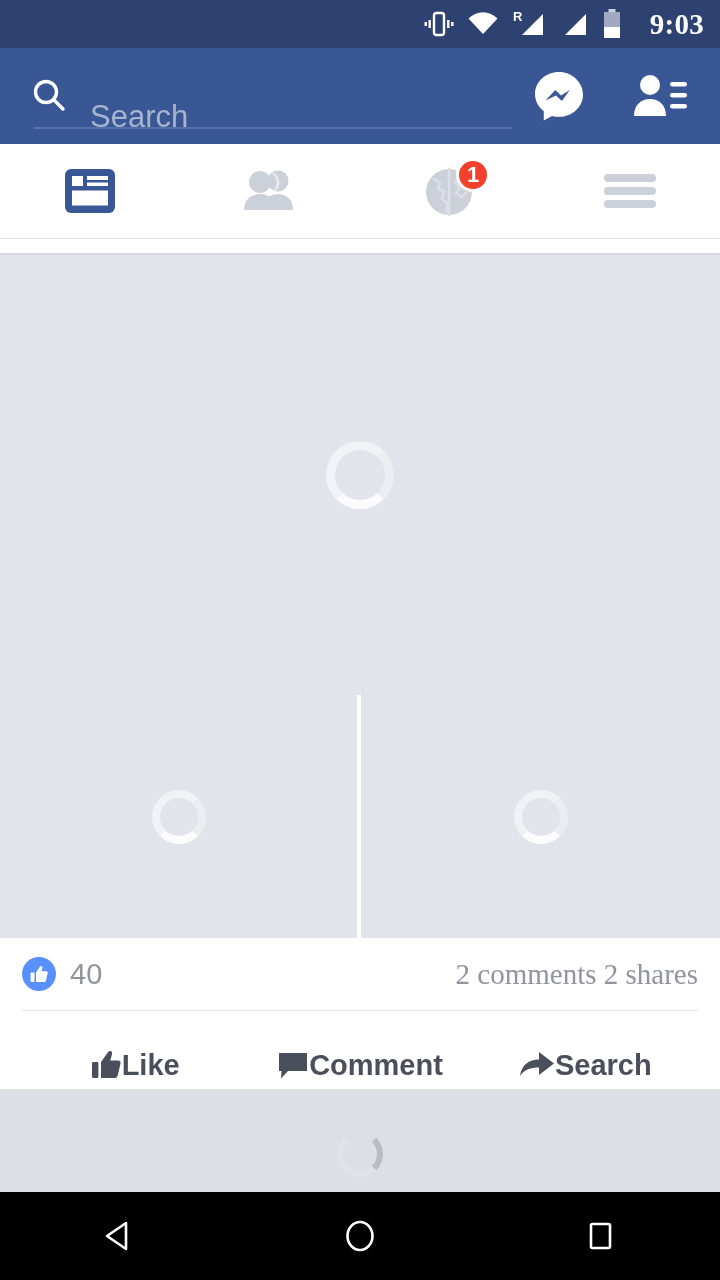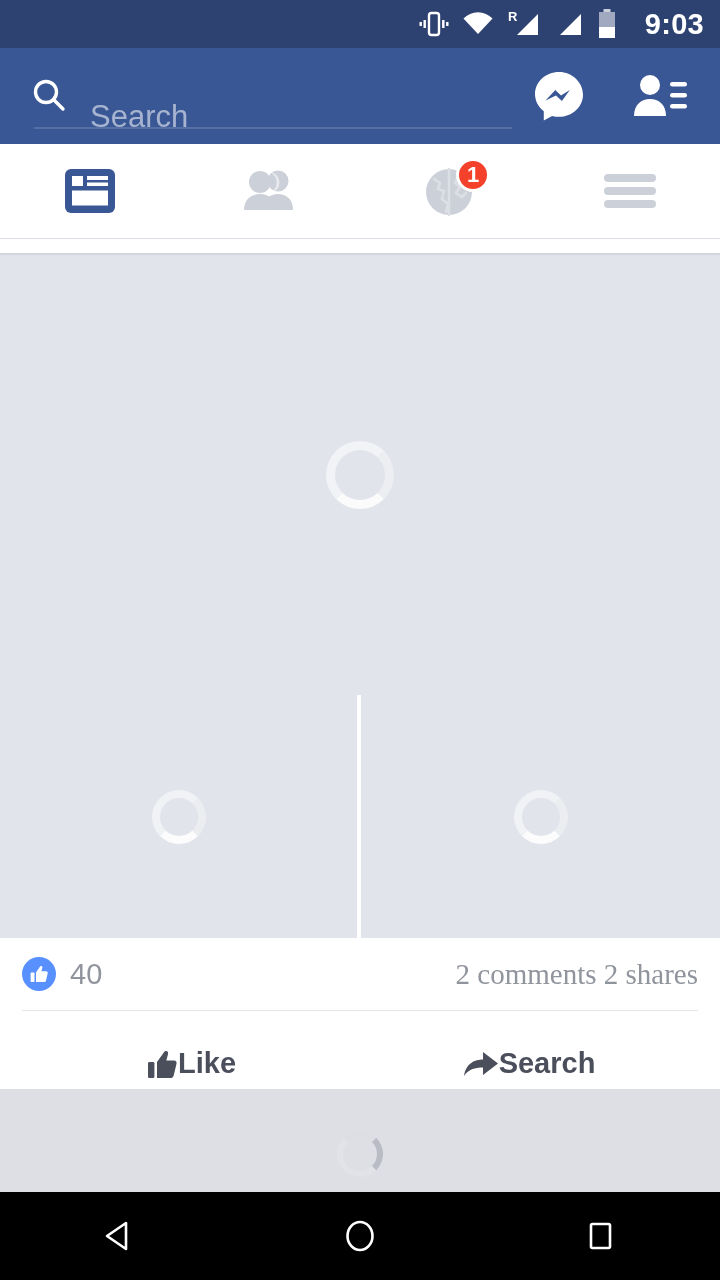--- a/index.html
+++ b/index.html
@@ -36,20 +36,21 @@
     align-items: center;
     gap: 13px;
   }
   .status-time {
     color: #ffffff;
     font-size: 29px;
     font-weight: bold;
     letter-spacing: 0.3px;
     margin-left: 15px;
     line-height: 1;
+    font-family: Liberation Serif, serif;
   }
   .sb-icon { display: block; }
 
   
   .search-header {
     height: 96px;
     background: #3a5795;
     display: flex;
     align-items: center;
     padding: 0 26px 0 30px;
@@ -234,20 +235,21 @@
   }
   .counts-sep { height: 1px; background: #e5e7ea; }
   .actions-row {
     display: flex;
     align-items: center;
     height: 72px;
   }
   .action-btn {
     flex: 1;
     display: flex;
+    align-items: center;
     justify-content: center;
     gap: 0;
     margin-top: 36px;
   }
   .action-label {
     font-size: 29px;
     font-weight: bold;
     color: #4b4f5c;
     line-height: 1;
   }
@@ -426,20 +428,26 @@
         <div class="actions-row">
 
           <div class="action-btn">
             <svg width="32" height="32" viewBox="0 0 32 32">
               <path d="M11 29 L11 13 L18.5 2.5 C20.6 1.3 22.7 2.7 22 5.2 L20.3 11.4 L28 11.4 C30 11.4 31 13 30.5 14.7 L27.7 26.4 C27.3 28 26 29 24.4 29 Z" fill="#4b4f5c"></path>
               <rect x="2" y="13" width="6.4" height="16" rx="1.2" fill="#4b4f5c"></rect>
             </svg>
             <span class="action-label">Like</span>
           </div>
 
+          <div class="action-btn">
+            <svg width="32" height="32" viewBox="0 0 32 32">
+              <path d="M2 4 H30 V22 H11 L4 29.5 L4.6 22 H2 Z" fill="#4b4f5c"></path>
+            </svg>
+            <span class="action-label">Comment</span>
+          </div>
 
           <div class="action-btn">
             <svg width="36" height="32" viewBox="0 0 36 32">
               <path d="M1 27 C3 14 12 10.5 20 10.5 L20 3 L35 14.5 L20 26 L20 18.5 C12 18.5 5 20.5 1 27 Z" fill="#4b4f5c"></path>
             </svg>
             <span class="action-label">Search</span>
           </div>
         </div>
       </div>
     </div>

